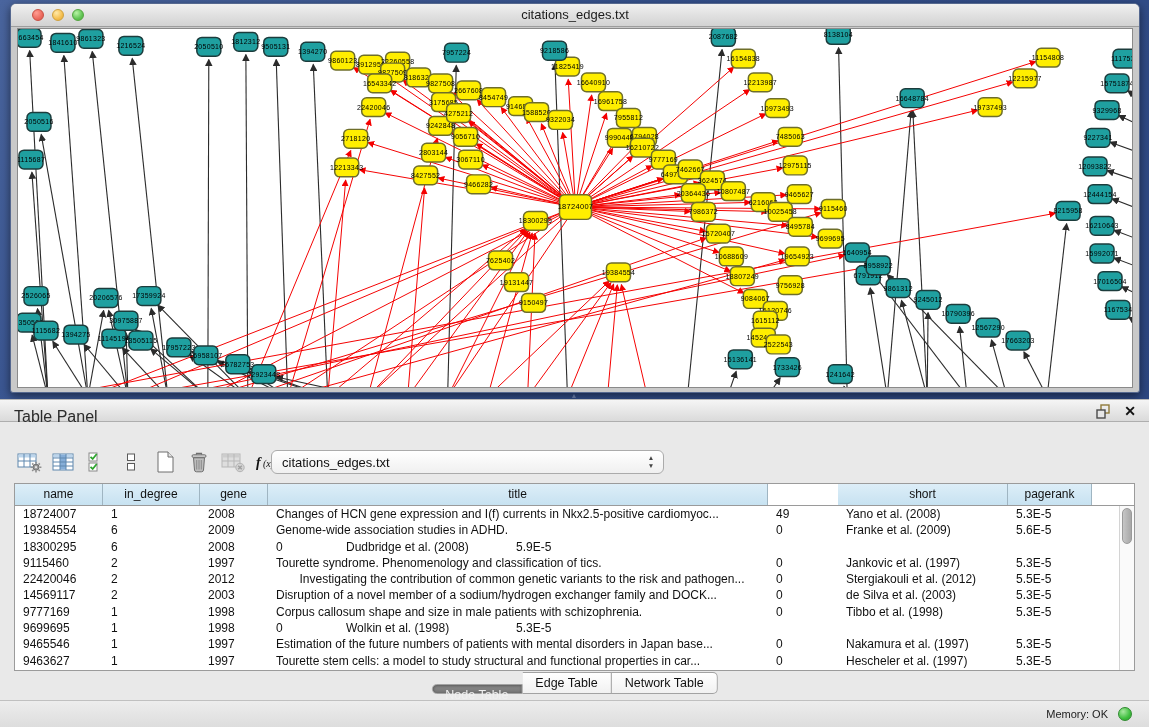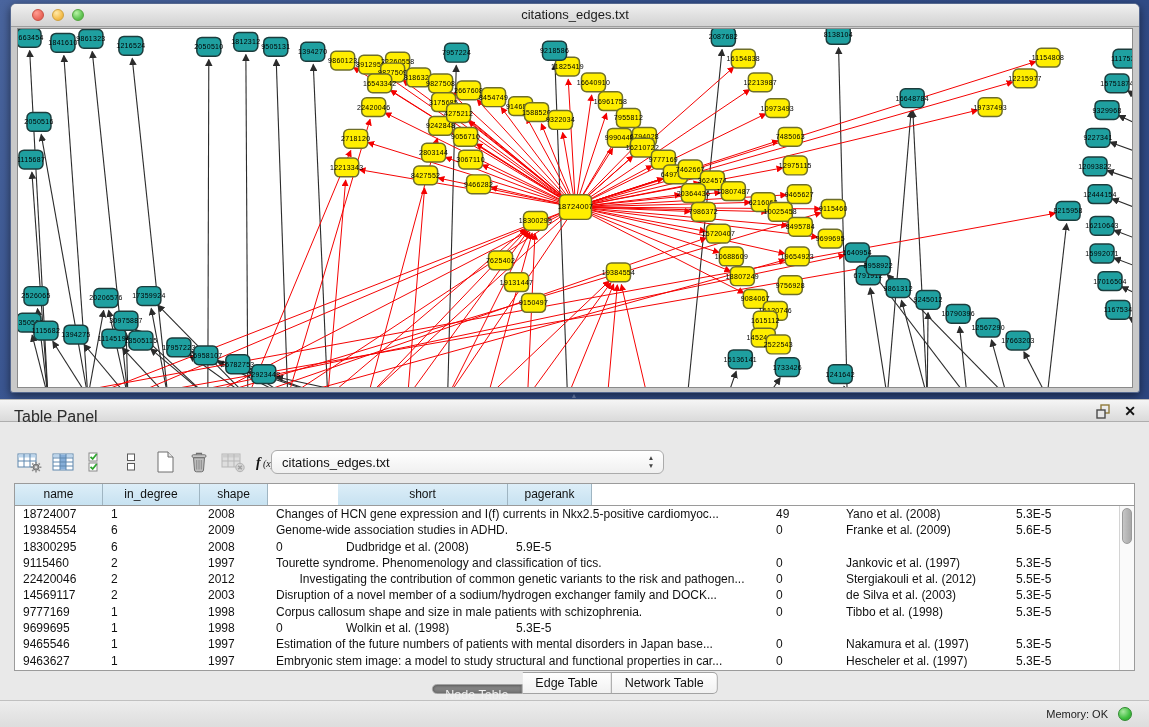--- a/index.html
+++ b/index.html
@@ -799,21 +799,22 @@
     <span class="dd-arrows">
         <span>▲</span>
         <span>▼</span>
       </span>
   </div>
 
   <div class="table-container">
     <div class="thead" id="thead">
         <div class="th" style="width: 88px;">name</div>
         <div class="th" style="width: 97px;">in_degree</div>
-        <div class="th" style="width: 68px;">shape</div>
+        <div class="th" style="width: 68px;">gene</div>
+        <div class="th" style="width: 500px;">title</div>
         <div class="th" style="width: 70px; margin-top: 29px;">△ out_de...</div>
         <div class="th" style="width: 170px;">short</div>
         <div class="th" style="width: 84px;">pagerank</div>
       </div>
     <div class="tbody" id="tbody">
         <div class="tr">
           <div class="td" style="width: 88px;">18724007</div>
           <div class="td" style="width: 97px;">1</div>
           <div class="td" style="width: 68px;">2008</div>
           <div class="td" style="width: 500px;">Changes of HCN gene expression and I(f) currents in Nkx2.5-positive cardiomyoc...</div>
@@ -888,21 +889,21 @@
           <div class="td" style="width: 68px;">1997</div>
           <div class="td" style="width: 500px;">Estimation of the future numbers of patients with mental disorders in Japan base...</div>
           <div class="td" style="width: 70px;">0</div>
           <div class="td" style="width: 170px;">Nakamura et al. (1997)</div>
           <div class="td" style="width: 84px;">5.3E-5</div>
         </div>
         <div class="tr">
           <div class="td" style="width: 88px;">9463627</div>
           <div class="td" style="width: 97px;">1</div>
           <div class="td" style="width: 68px;">1997</div>
-          <div class="td" style="width: 500px;">Embryonic stem image: a model to study structural and functional properties in car...</div>
+          <div class="td" style="width: 500px;">Tourette stem cells: a model to study structural and functional properties in car...</div>
           <div class="td" style="width: 70px;">0</div>
           <div class="td" style="width: 170px;">Hescheler et al. (1997)</div>
           <div class="td" style="width: 84px;">5.3E-5</div>
         </div>
       </div>
     <div class="vscroll">
       <div class="vthumb"></div>
     </div>
   </div>
 

